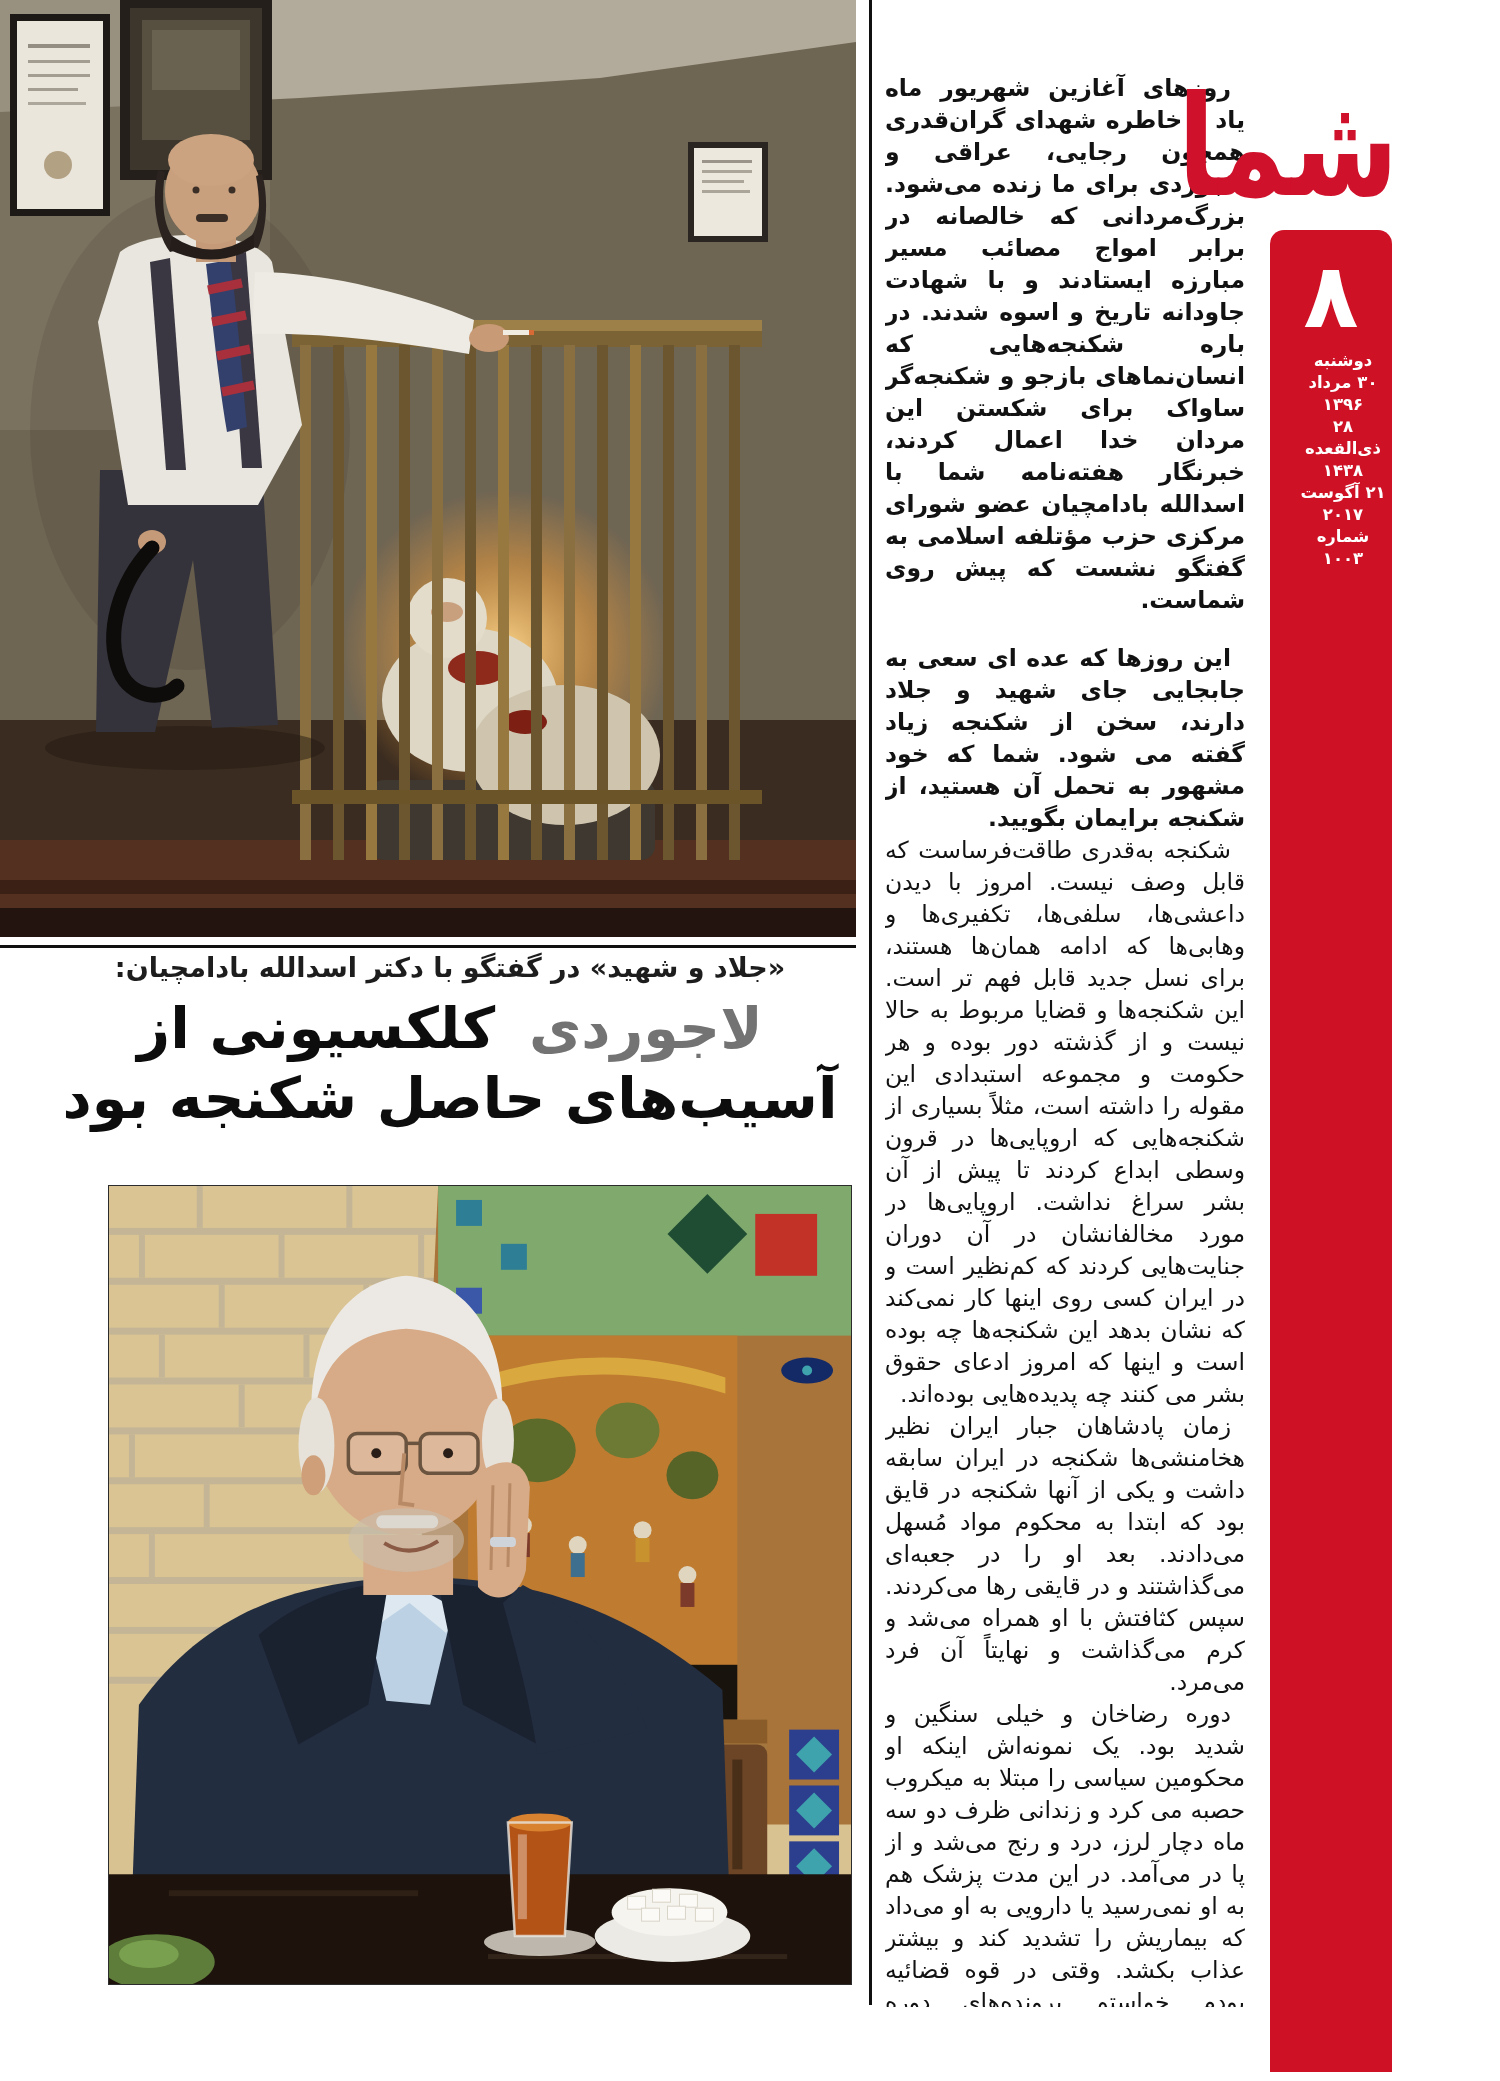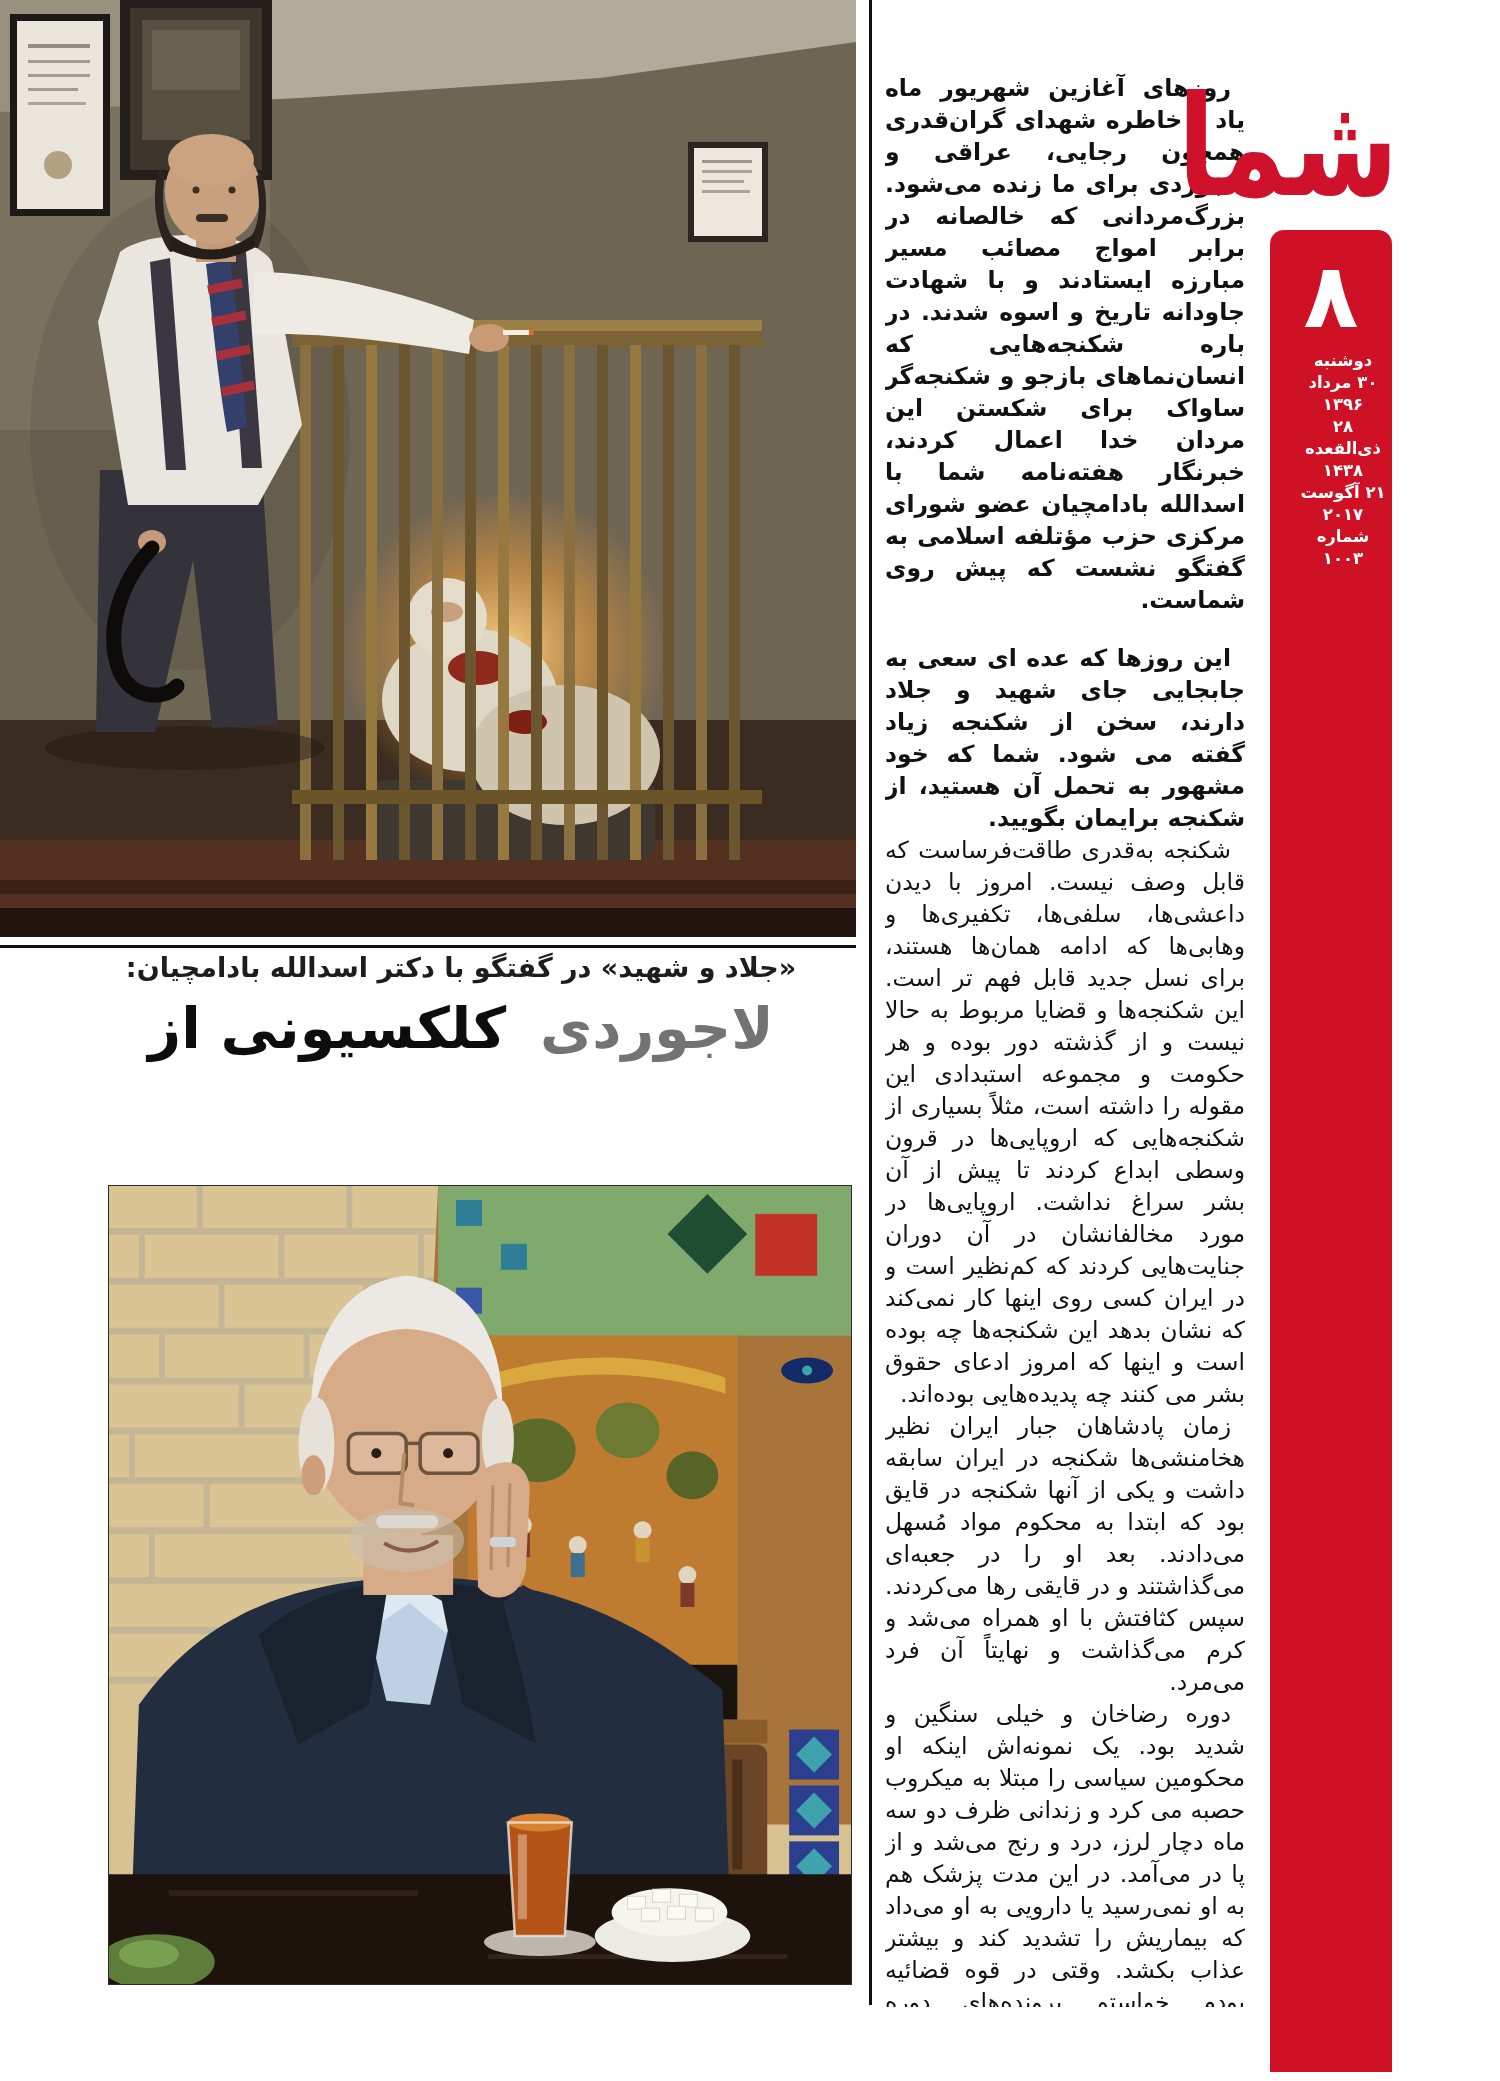--- a/index.html
+++ b/index.html
@@ -6,21 +6,21 @@
   .page{position:relative;width:1500px;height:2081px;background:#ffffff;overflow:hidden;
         font-family:"DejaVu Sans",sans-serif;direction:rtl;}
   
   .photo-top{position:absolute;left:0;top:0;width:856px;height:937px;overflow:hidden;}
   .photo-portrait{position:absolute;left:108px;top:1185px;width:744px;height:800px;overflow:hidden;border:1px solid #2c2c2c;box-sizing:border-box;}
   .photo-top svg,.photo-portrait svg{display:block;width:100%;height:100%;}
   
   .rule-under-photo{position:absolute;left:0;top:945px;width:856px;height:2.5px;background:#101010;}
   .rule-column{position:absolute;left:869px;top:0;width:2.5px;height:2005px;background:#101010;}
   
-  .headline-block{position:absolute;left:41px;top:952px;width:840px;text-align:center;direction:rtl;}
+  .headline-block{position:absolute;left:30px;top:952px;width:840px;text-align:center;direction:rtl;}
   .kicker{font-size:27px;font-weight:bold;color:#1d1d1d;letter-spacing:-0.5px;}
   .headline{margin-top:10px;font-weight:bold;color:#0d0d0d;font-size:57px;line-height:70px;letter-spacing:-1px;}
   .headline .red{color:#737373;margin-left:14px;}
   
   .article-col{position:absolute;left:885px;top:72px;width:360px;height:1935px;overflow:hidden;
                direction:rtl;text-align:justify;color:#121212;font-size:23.5px;line-height:32px;}
   .article-col p{margin:0;text-indent:14px;}
   .article-col p.q{font-weight:bold;}
   .article-col p.gap{margin-top:26px;}
   
@@ -138,20 +138,21 @@
     </svg>
   </div>
 
   <div class="rule-under-photo"></div>
   <div class="rule-column"></div>
 
   <div class="headline-block">
     <div class="kicker">«جلاد و شهید» در گفتگو با دکتر اسدالله بادامچیان:</div>
     <div class="headline">
       <div><span class="red">لاجوردی</span><span> کلکسیونی از</span></div>
+      <div>آسیب‌های حاصل شکنجه بود</div>
     </div>
   </div>
 
   <div class="photo-portrait">
     <svg viewBox="0 0 744 800" preserveAspectRatio="none">
 
       <rect x="0" y="0" width="744" height="800" fill="#d8c291"></rect>
       <g fill="#b9ae94">
         <rect x="0" y="42" width="744" height="7"></rect>
           <rect x="0" y="92" width="744" height="7"></rect>

